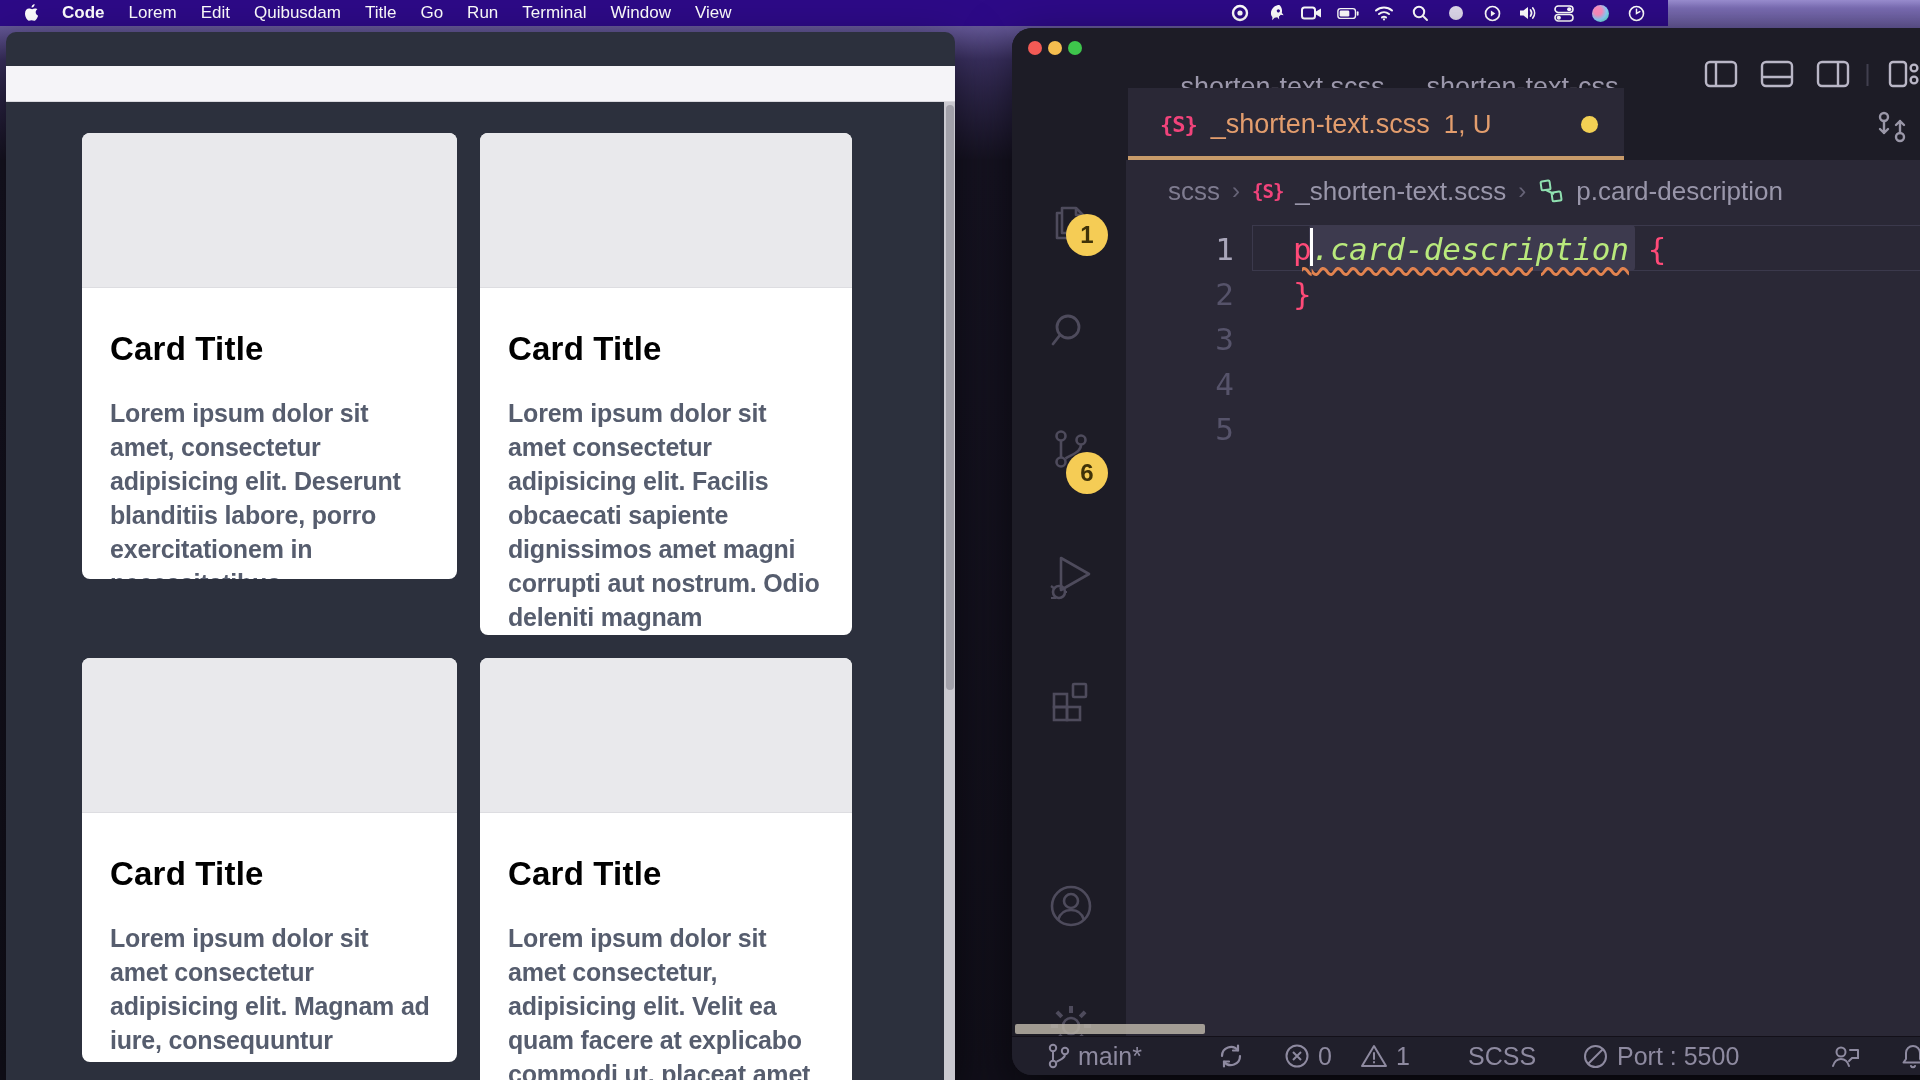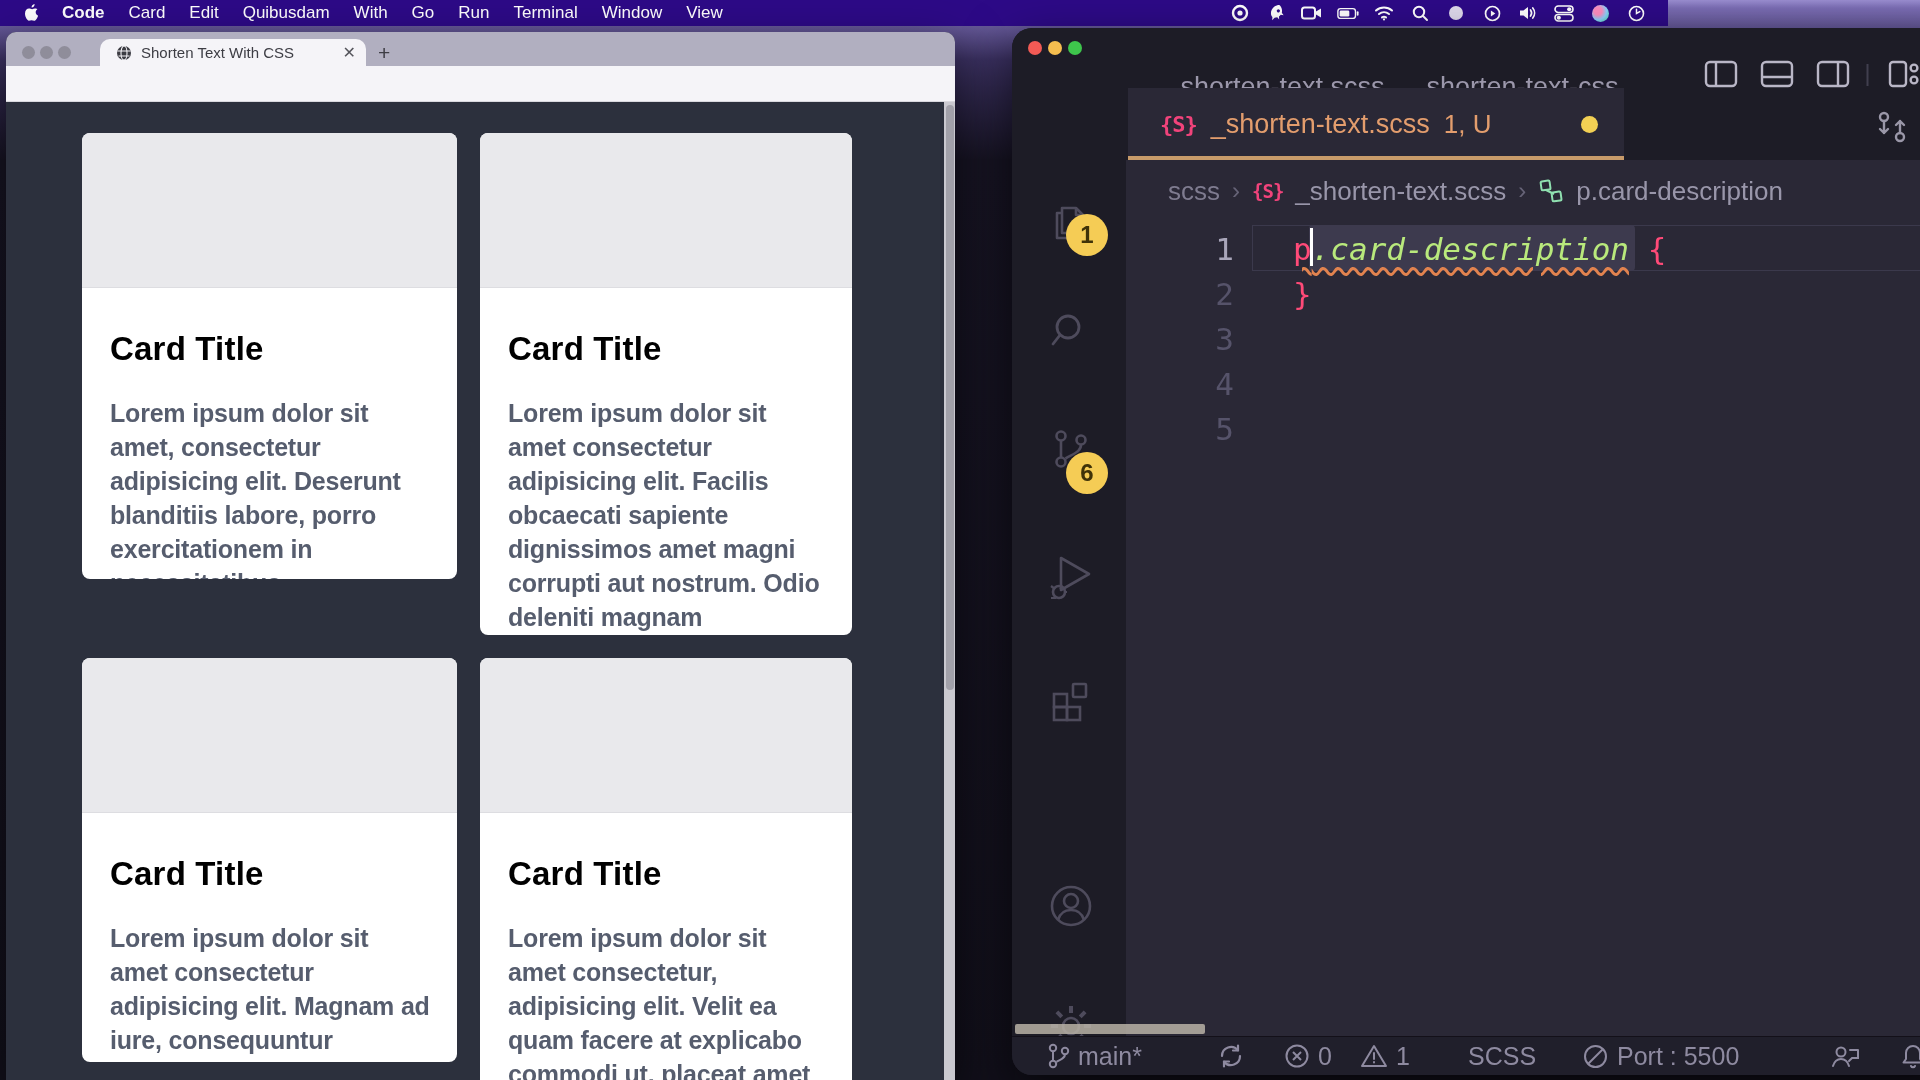--- a/index.html
+++ b/index.html
@@ -100,24 +100,24 @@
 
 <div id="desktop">
 
   <div id="menubar">
     <span class="sic">
       <svg width="16" height="18" viewBox="0 0 16 18" fill="#fff">
           <path d="M11 4.6c-1 0-2 .6-2.9.6S6 4.6 5 4.6C3 4.6 1 6.3 1 9.6c0 3.6 2.4 7.2 3.9 7.2.8 0 1.6-.6 2.6-.6s1.8.6 2.7.6c1.7 0 3.8-3.9 3.8-5.3-1.6-.8-2.3-1.9-2.3-3.3 0-1.3.7-2.3 1.7-2.9-.6-.6-1.5-.7-2.4-.7zM10.6 0c-1.8.2-3.2 1.9-3 3.6 1.7.1 3.2-1.8 3-3.6z"></path>
         </svg>
     </span>
     <span class="mitem bold">Code</span>
-    <span class="mitem">Card</span>
+    <span class="mitem">Lorem</span>
     <span class="mitem">Edit</span>
     <span class="mitem">Quibusdam</span>
-    <span class="mitem">With</span>
+    <span class="mitem">Title</span>
     <span class="mitem">Go</span>
     <span class="mitem">Run</span>
     <span class="mitem">Terminal</span>
     <span class="mitem">Window</span>
     <span class="mitem">View</span>
     <span class="spacer"></span>
     <span class="sic">
       <svg width="18" height="18" viewBox="0 0 18 18">
           <circle cx="9" cy="9" r="7" fill="none" stroke="#fff" stroke-width="2.4"></circle>
           <circle cx="9" cy="9" r="2.6" fill="#fff"></circle>
@@ -185,37 +185,20 @@
     </span>
     <span class="sic">
       <svg width="17" height="17" viewBox="0 0 18 18">
           <circle cx="9" cy="9" r="7.4" fill="none" stroke="#fff" stroke-width="1.7"></circle>
           <path d="M9 4.5V9l3.5-2" fill="none" stroke="#fff" stroke-width="1.6" stroke-linecap="round"></path>
         </svg>
     </span>
   </div>
 
   <div id="browser">
-    <div id="tabstrip">
-      <span class="tl-dot" style="left:16px"></span>
-      <span class="tl-dot" style="left:34px"></span>
-      <span class="tl-dot" style="left:52px"></span>
-      <div id="btab">
-        <span>
-          <svg width="16" height="16" viewBox="0 0 16 16">
-              <circle cx="8" cy="8" r="7" fill="#3b3b42"></circle>
-              <path d="M1.5 6h13M2.5 11h11" stroke="#f5f4f8" stroke-width="1.1" fill="none"></path>
-              <ellipse cx="8" cy="8" rx="3" ry="7" fill="none" stroke="#f5f4f8" stroke-width="1.1"></ellipse>
-            </svg>
-        </span>
-        <span class="ttl">Shorten Text With CSS</span>
-        <span class="x">✕</span>
-      </div>
-      <span id="newtab">+</span>
-    </div>
     <div id="btoolbar">
       <span class="nav-ic" style="left:14px">
         <svg width="20" height="18" viewBox="0 0 20 18" fill="none" stroke="#707078" stroke-width="2.2" stroke-linecap="round" stroke-linejoin="round">
             <path d="M17 9H4M9 3.5 3.5 9 9 14.5"></path>
           </svg>
       </span>
       <span class="nav-ic" style="left:48px">
         <svg width="20" height="18" viewBox="0 0 20 18" fill="none" stroke="#707078" stroke-width="2.2" stroke-linecap="round" stroke-linejoin="round">
             <path d="M3 9h13M11 3.5 16.5 9 11 14.5"></path>
           </svg>

